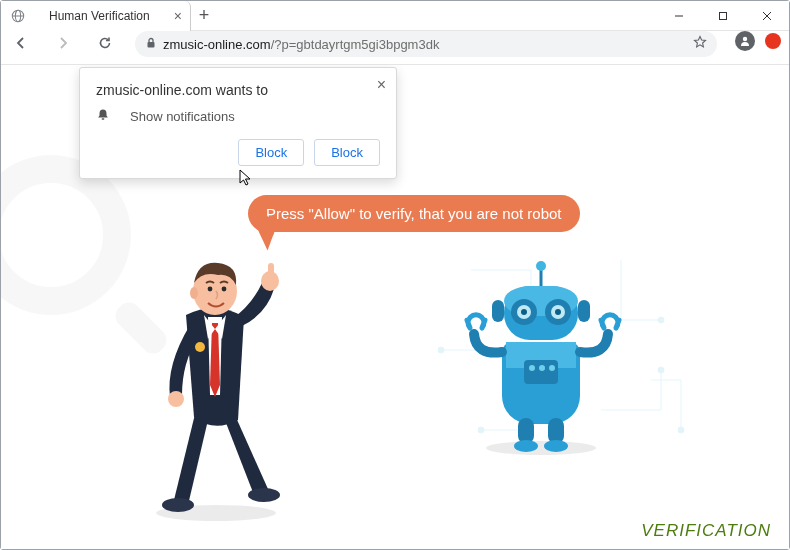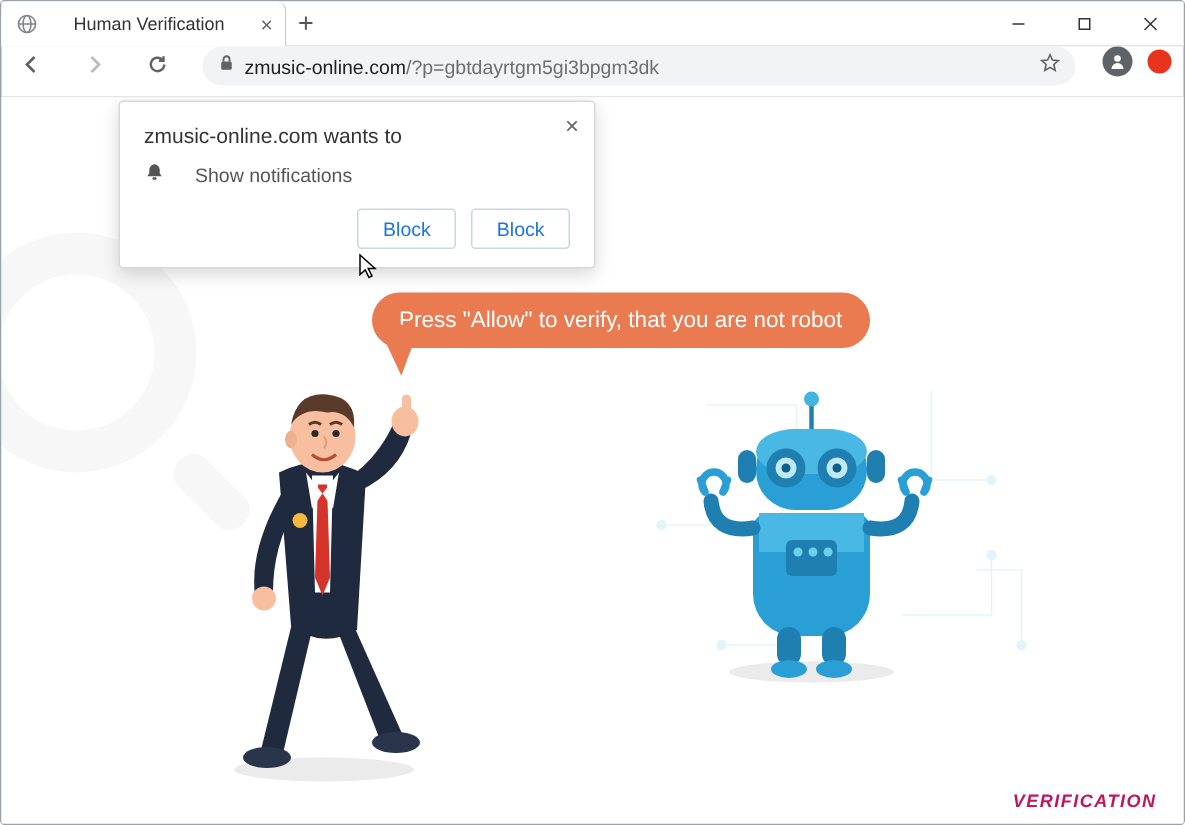--- a/index.html
+++ b/index.html
@@ -54,21 +54,21 @@
 
 
 .cursor { position: absolute; left: 238px; top: 104px; z-index: 30; }
 
 
 .man { position: absolute; left: 125px; top: 180px; }
 .robot { position: absolute; left: 445px; top: 195px; }
 .circuits { position:absolute; left: 420px; top: 165px; opacity: 0.25; }
 
 
-.footer-label { position: absolute; right: 18px; bottom: 8px; font-size: 12px; font-weight: 700; color: #be185d; font-style: italic; letter-spacing: 1px; }
+.footer-label { position: absolute; right: 18px; bottom: 8px; font-size: 17px; font-weight: 400; color: #4d7c0f; font-style: italic; letter-spacing: 1px; }
 
 
 .outer { border: 1px solid #9aa1a8; border-radius: 3px; }
 </style>
 </head>
 <body>
 
 <div class="window-frame outer">
 
   <div class="titlebar">

